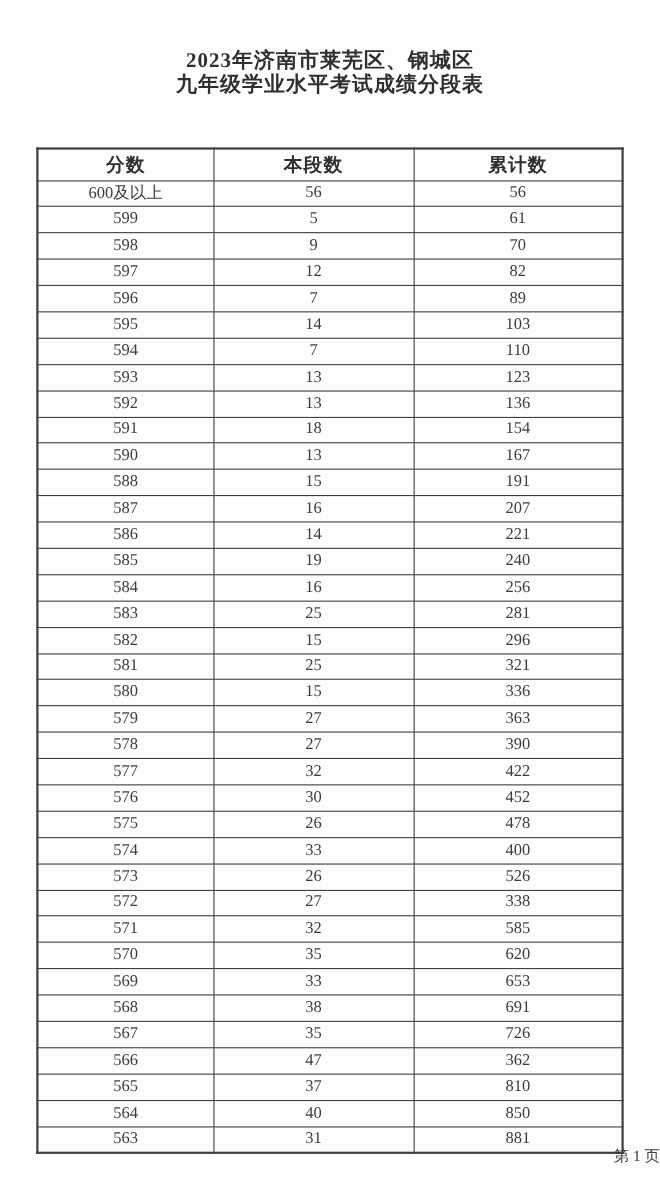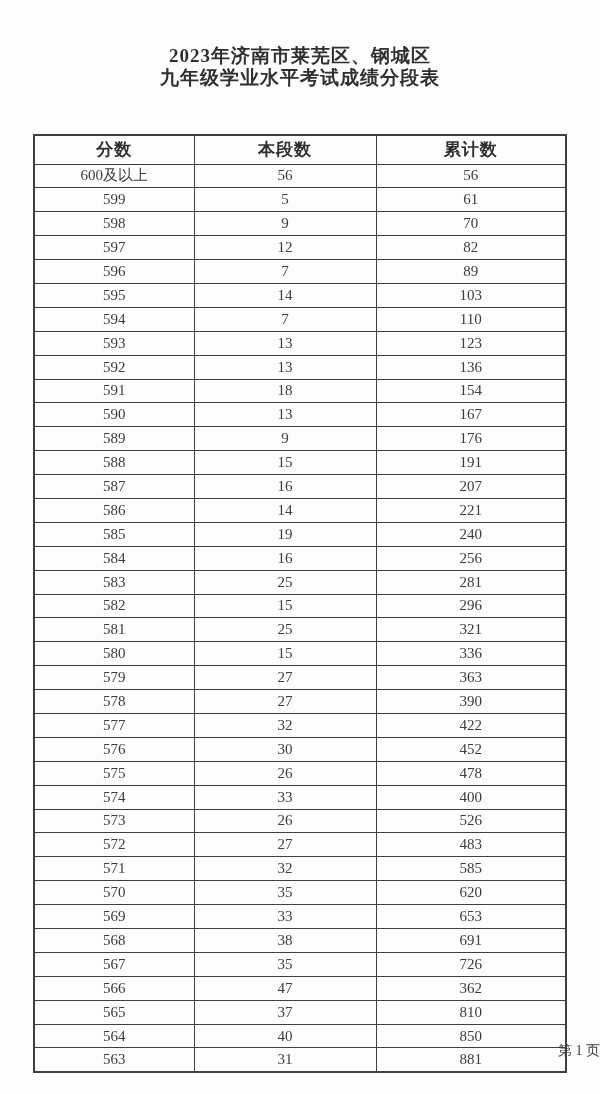--- a/index.html
+++ b/index.html
@@ -150,25 +150,20 @@
           <td>591</td>
           <td>18</td>
           <td>154</td>
         </tr>
         <tr>
           <td>590</td>
           <td>13</td>
           <td>167</td>
         </tr>
         <tr>
-          <td>589</td>
-          <td>9</td>
-          <td>176</td>
-        </tr>
-        <tr>
           <td>588</td>
           <td>15</td>
           <td>191</td>
         </tr>
         <tr>
           <td>587</td>
           <td>16</td>
           <td>207</td>
         </tr>
         <tr>
@@ -237,21 +232,21 @@
           <td>400</td>
         </tr>
         <tr>
           <td>573</td>
           <td>26</td>
           <td>526</td>
         </tr>
         <tr>
           <td>572</td>
           <td>27</td>
-          <td>483</td>
+          <td>338</td>
         </tr>
         <tr>
           <td>571</td>
           <td>32</td>
           <td>585</td>
         </tr>
         <tr>
           <td>570</td>
           <td>35</td>
           <td>620</td>

